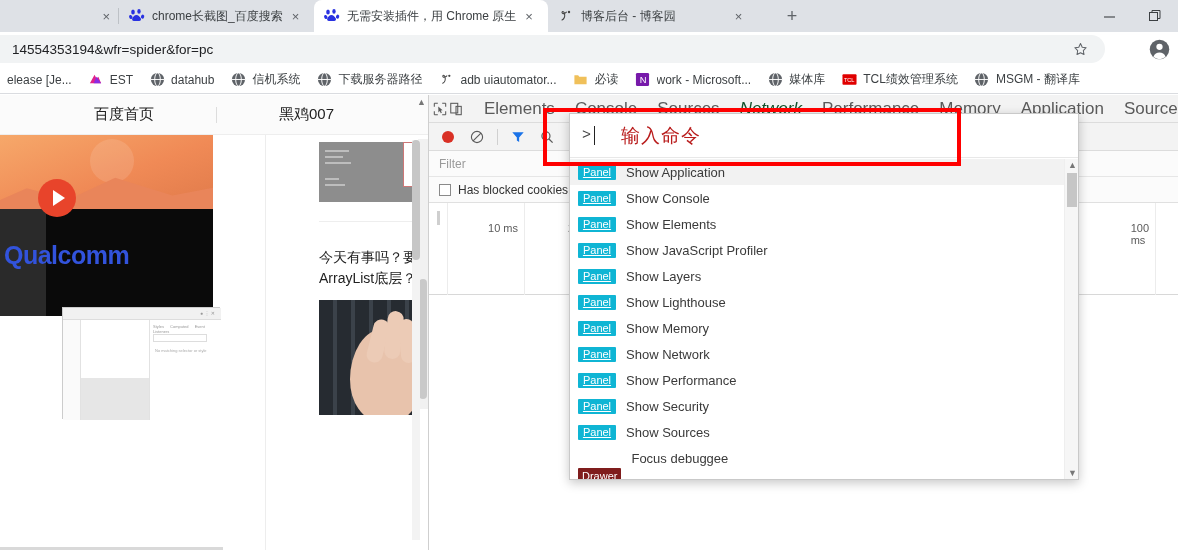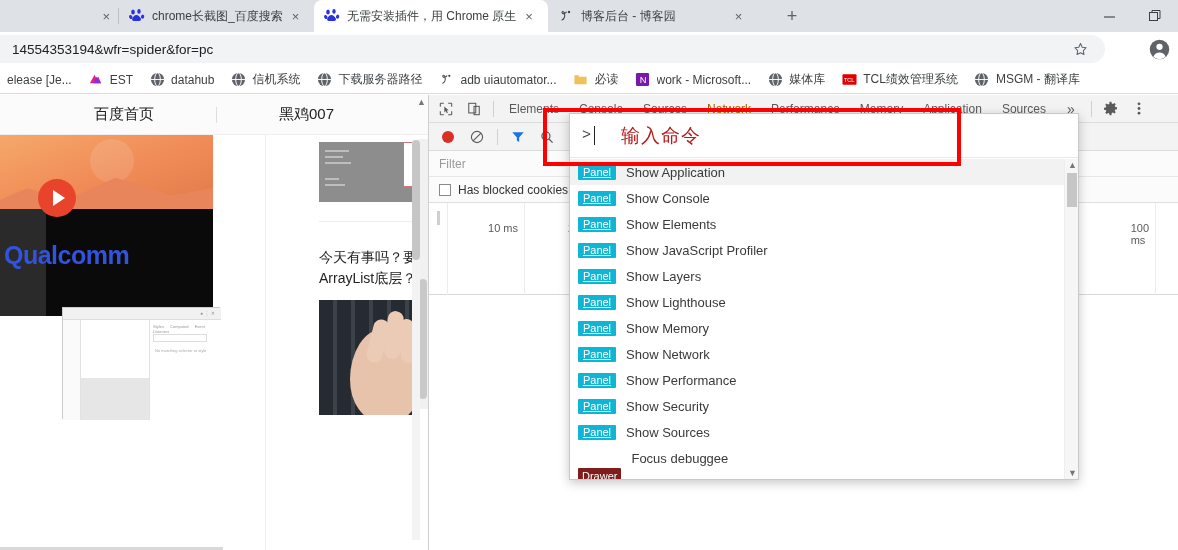--- a/index.html
+++ b/index.html
@@ -179,22 +179,22 @@
     background:#ffffff; border-left:1px solid #cfcfcf;
   }
   .dt-toolbar {
     position:absolute; left:0; top:0; width:750px; height:28px;
     background:#f3f3f3; border-bottom:1px solid #dcdcdc;
     display:flex; align-items:center; gap:2px; padding:0 4px;
     font-size:12px; color:#5a5a5a;
   }
   .dt-iconbtn { width:26px;height:26px;display:flex;align-items:center;justify-content:center;color:#5a5a5a; }
   .dt-vsep { width:1px;height:16px;background:#d0d0d0;margin:0 4px; }
-  .dt-tab { padding:0 9px; height:26px; display:flex;align-items:center; white-space:nowrap; color:#5a5a5a; font-size:12px; }
-  .dt-tab.active { color:#a16207; }
+  .dt-tab { padding:0 9px; height:26px; display:flex;align-items:center; white-space:nowrap; color:#5a5a5a; font-size:17px; }
+  .dt-tab.active { color:#14532d;font-style:italic; }
   .dt-more { padding:0 10px; font-size:14px; color:#5a5a5a; }
 
   .dt-subbar {
     position:absolute; left:0; top:28px; width:750px; height:28px;
     background:#f3f3f3; border-bottom:1px solid #dcdcdc;
     display:flex;align-items:center; gap:3px; padding:0 6px;
   }
   .rec-dot { width:12px;height:12px;border-radius:50%;background:#d93025; }
   .dt-filterrow {
     position:absolute; left:0; top:56px; width:750px; height:26px;

